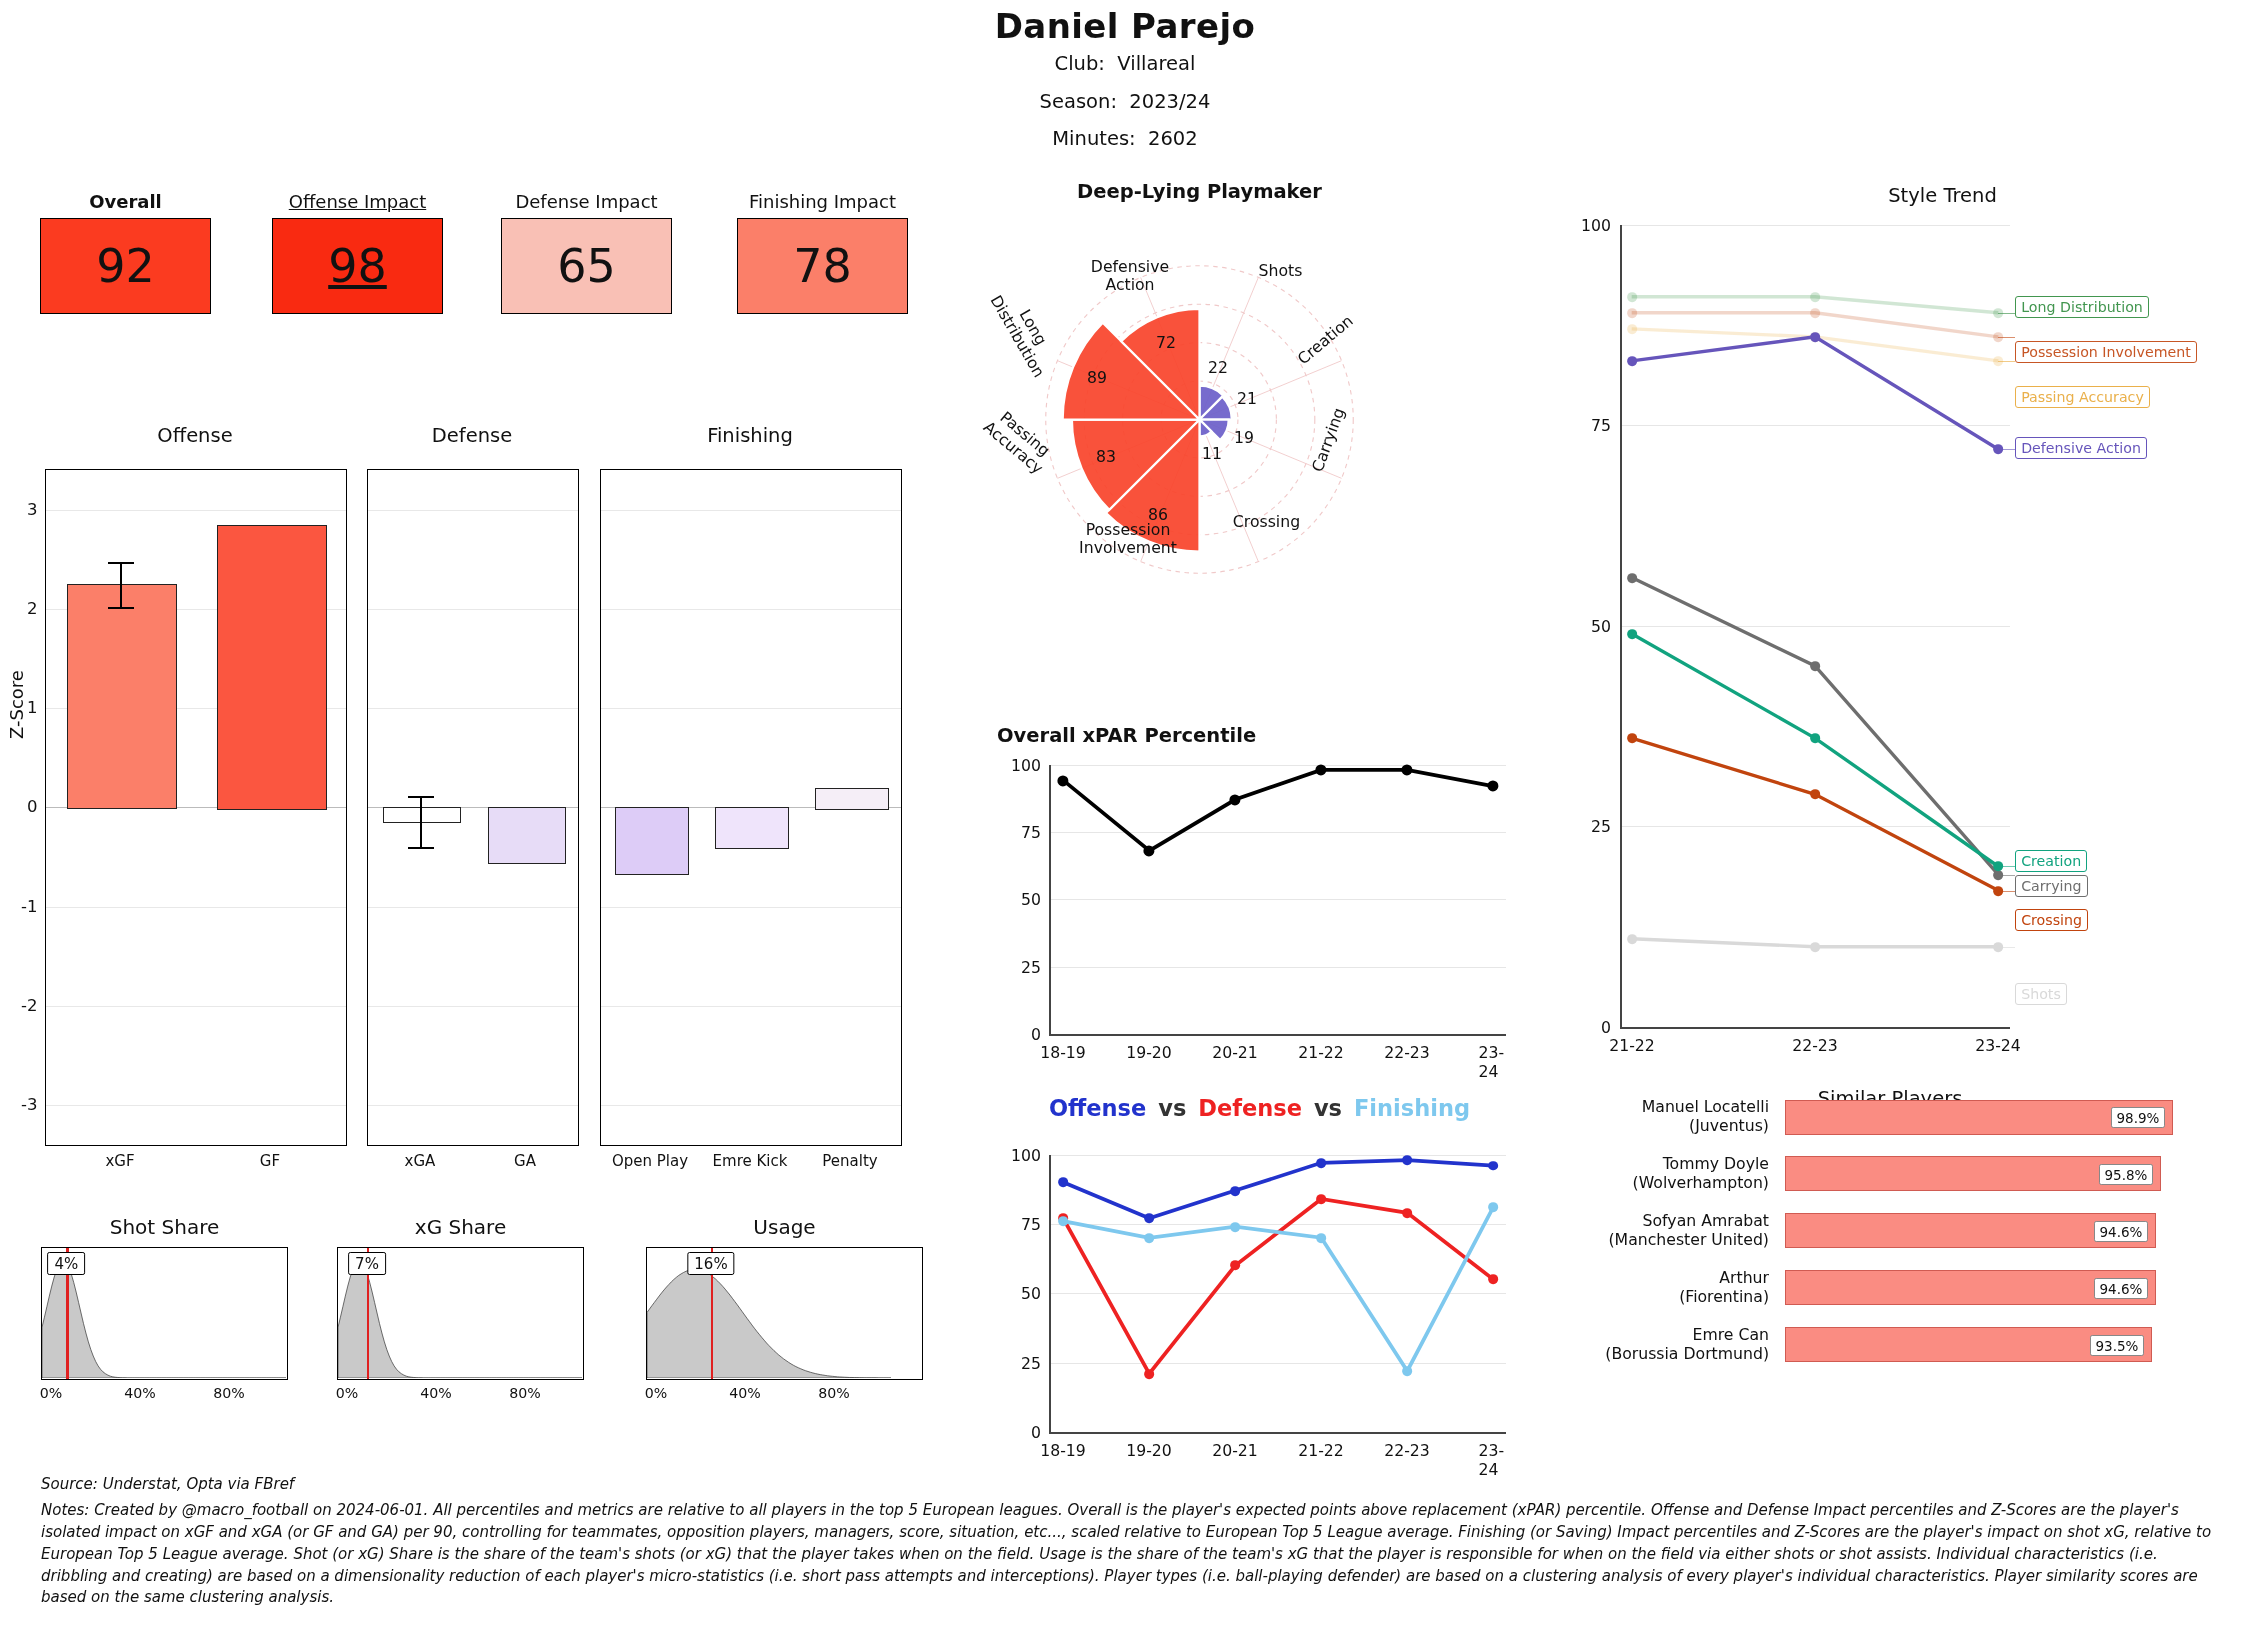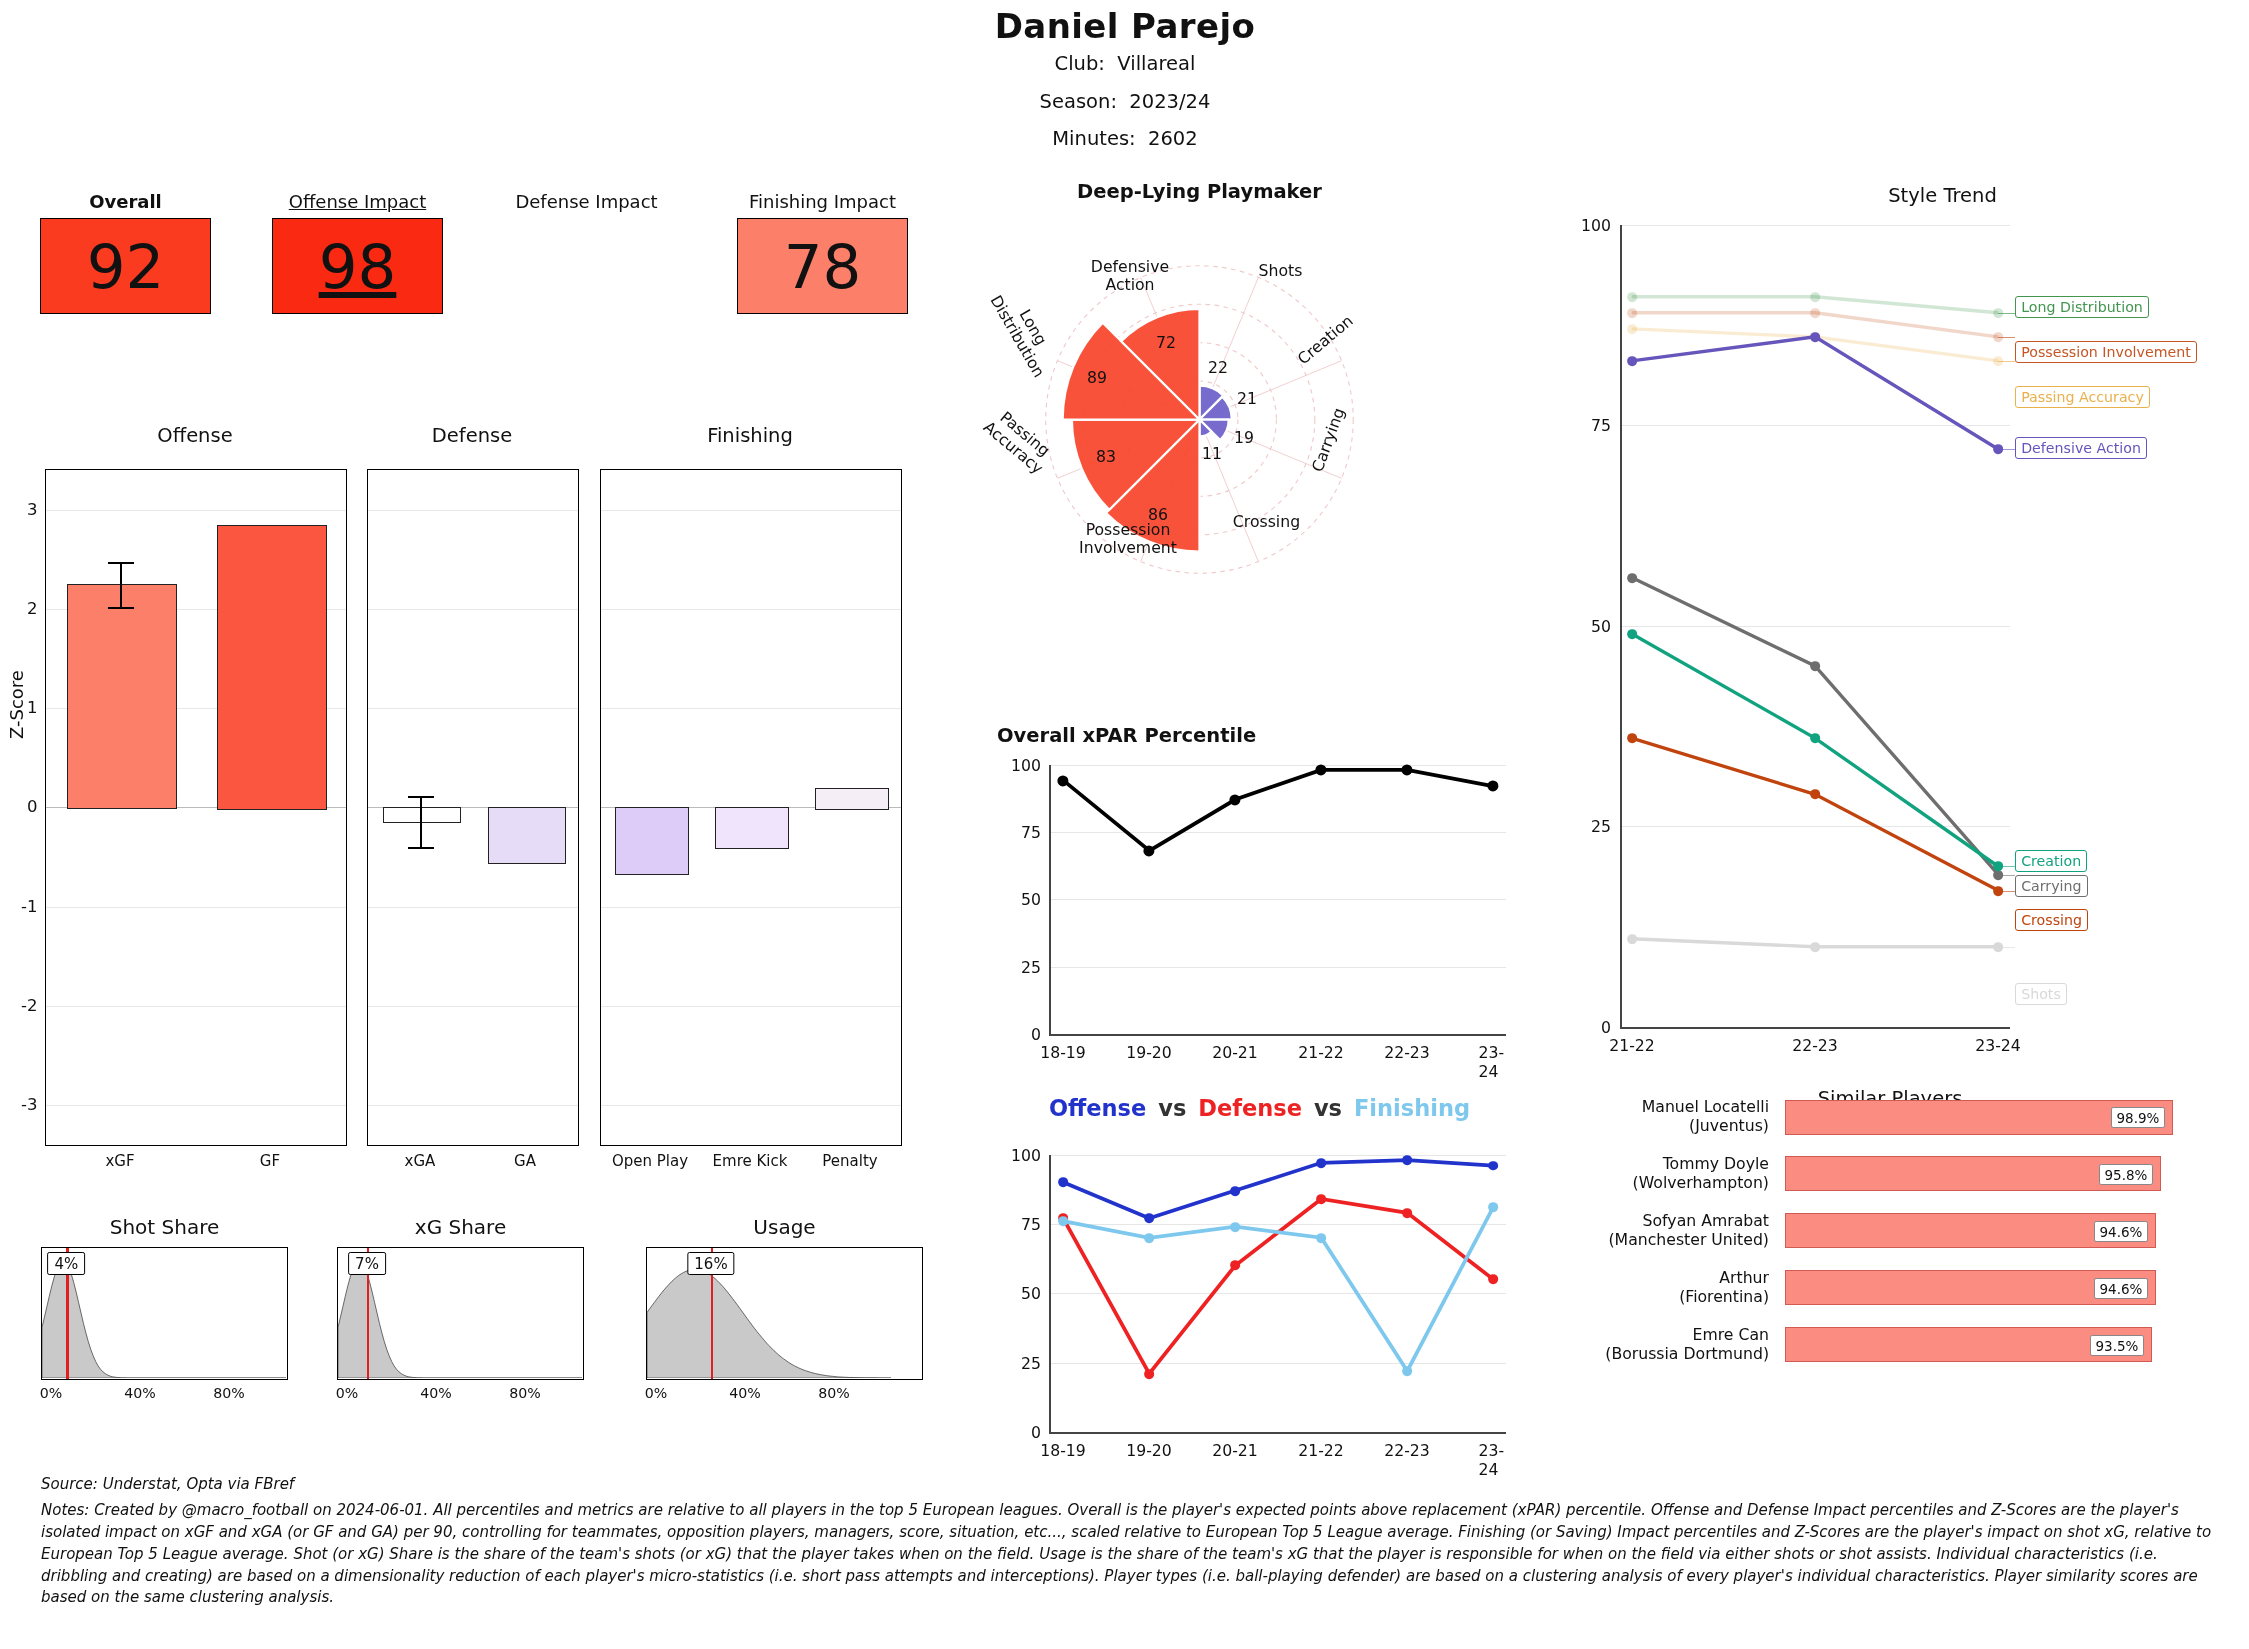--- a/index.html
+++ b/index.html
@@ -21,21 +21,21 @@
   .hdr-line{
     position:absolute;left:0;right:0;text-align:center;font-size:19.5px;
   }
   
   .impact-wrap{position:absolute;top:191px;}
   .impact-title{text-align:center;font-size:18px;margin-bottom:6px;}
   .impact-title.bold{font-weight:bold;}
   .impact-box{
     width:169px;height:94px;border:1.5px solid #000;
     display:flex;align-items:center;justify-content:center;
-    font-size:61px;line-height:1;text-align:right;
+    font-size:46px;line-height:1;text-align:right;
   }
   
   .sec-title{position:absolute;font-size:19.5px;text-align:center;}
   .sec-title.b{font-weight:bold;}
   
   #zpanel{position:absolute;left:45px;top:424px;width:874px;height:742px;}
   .zbox{position:absolute;top:30px;border:1.5px solid #000;background:#fff;}
   .zlabel{position:absolute;font-size:19.5px;text-align:center;width:100%;top:0;}
   .gridline{position:absolute;left:0;right:0;height:0.7px;background:#e8e8e8;}
   .ytick{position:absolute;right:100%;margin-right:7.5px;font-size:16.5px;transform:translateY(-50%);white-space:nowrap;}
@@ -399,18 +399,19 @@
 <div class="impact-wrap" style="left:30px;width:191px;">
     <div class="impact-title bold">Overall</div>
     <div class="impact-box" style="background:#fb3b20;margin:0 auto;">92</div>
   </div>
 <div class="impact-wrap" style="left:262px;width:191px;text-decoration:underline;">
     <div class="impact-title">Offense Impact</div>
     <div class="impact-box" style="background:#f92a11;margin:0 auto;">98</div>
   </div>
 <div class="impact-wrap" style="left:491px;width:191px;">
     <div class="impact-title">Defense Impact</div>
+    <div class="impact-box" style="background:#f9c0b5;margin:0 auto;">65</div>
   </div>
 <div class="impact-wrap" style="left:727px;width:191px;">
     <div class="impact-title">Finishing Impact</div>
     <div class="impact-box" style="background:#fb7f69;margin:0 auto;">78</div>
   </div>
 
 
 </body></html>

